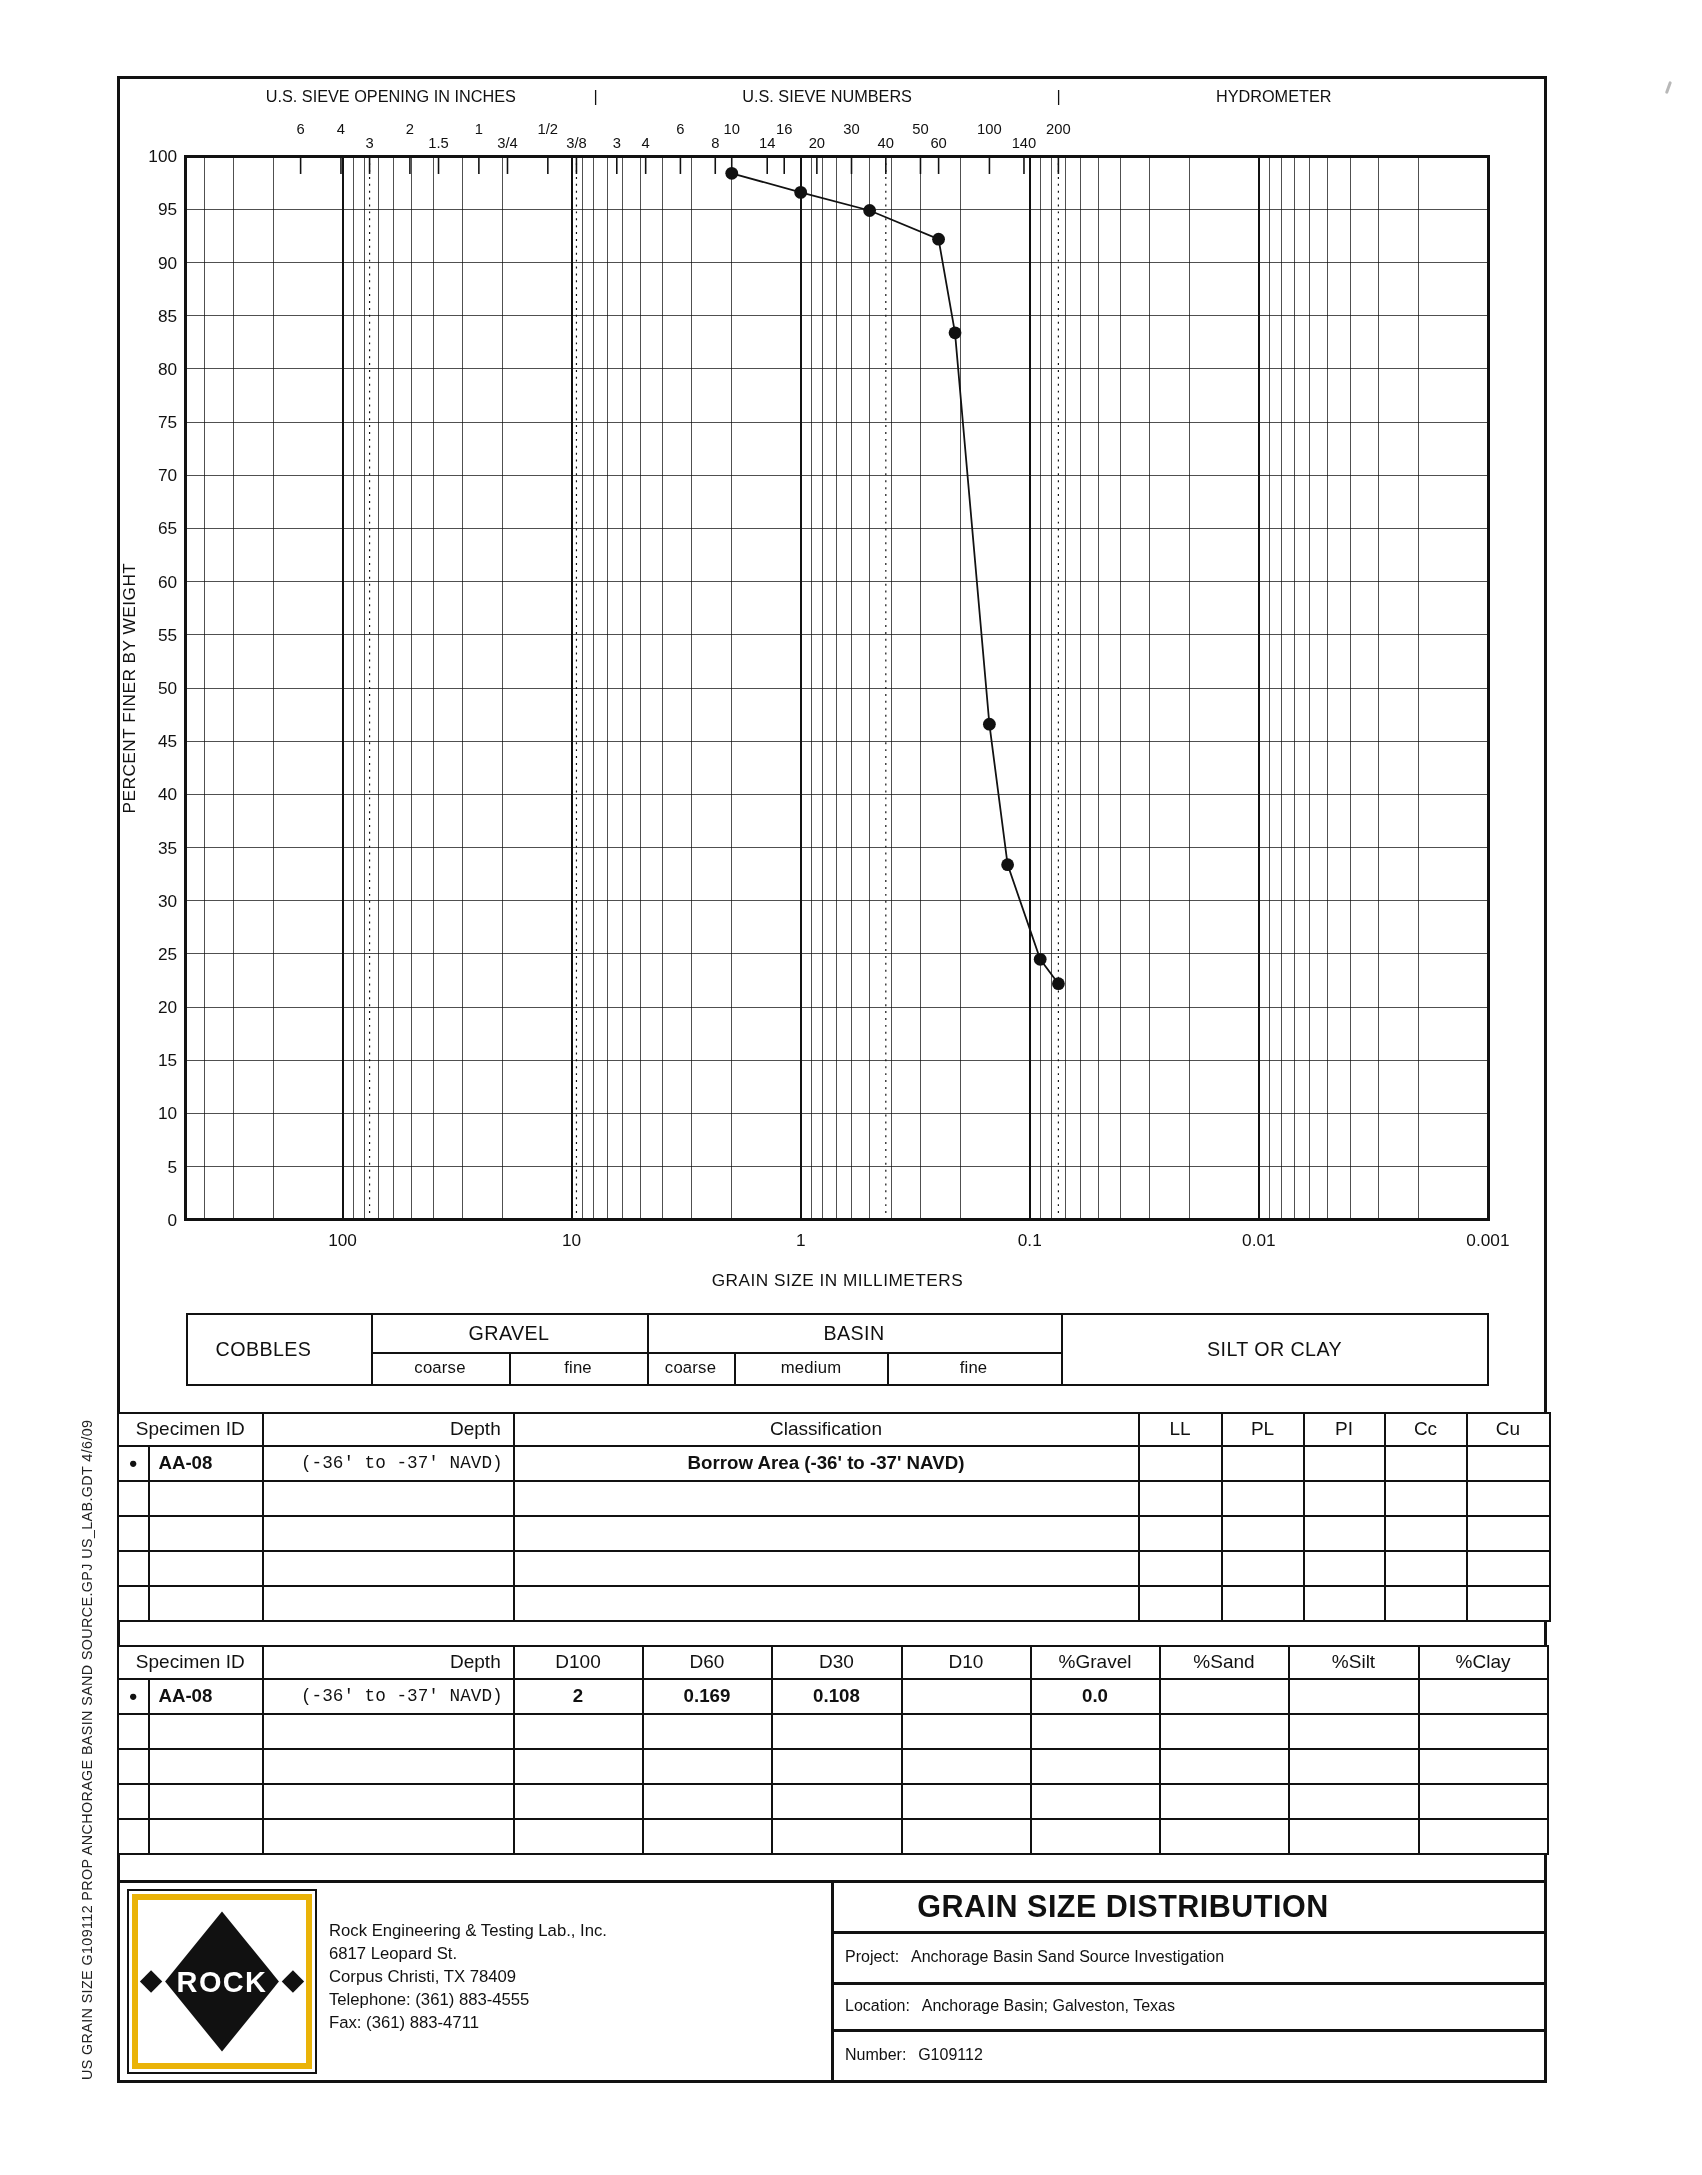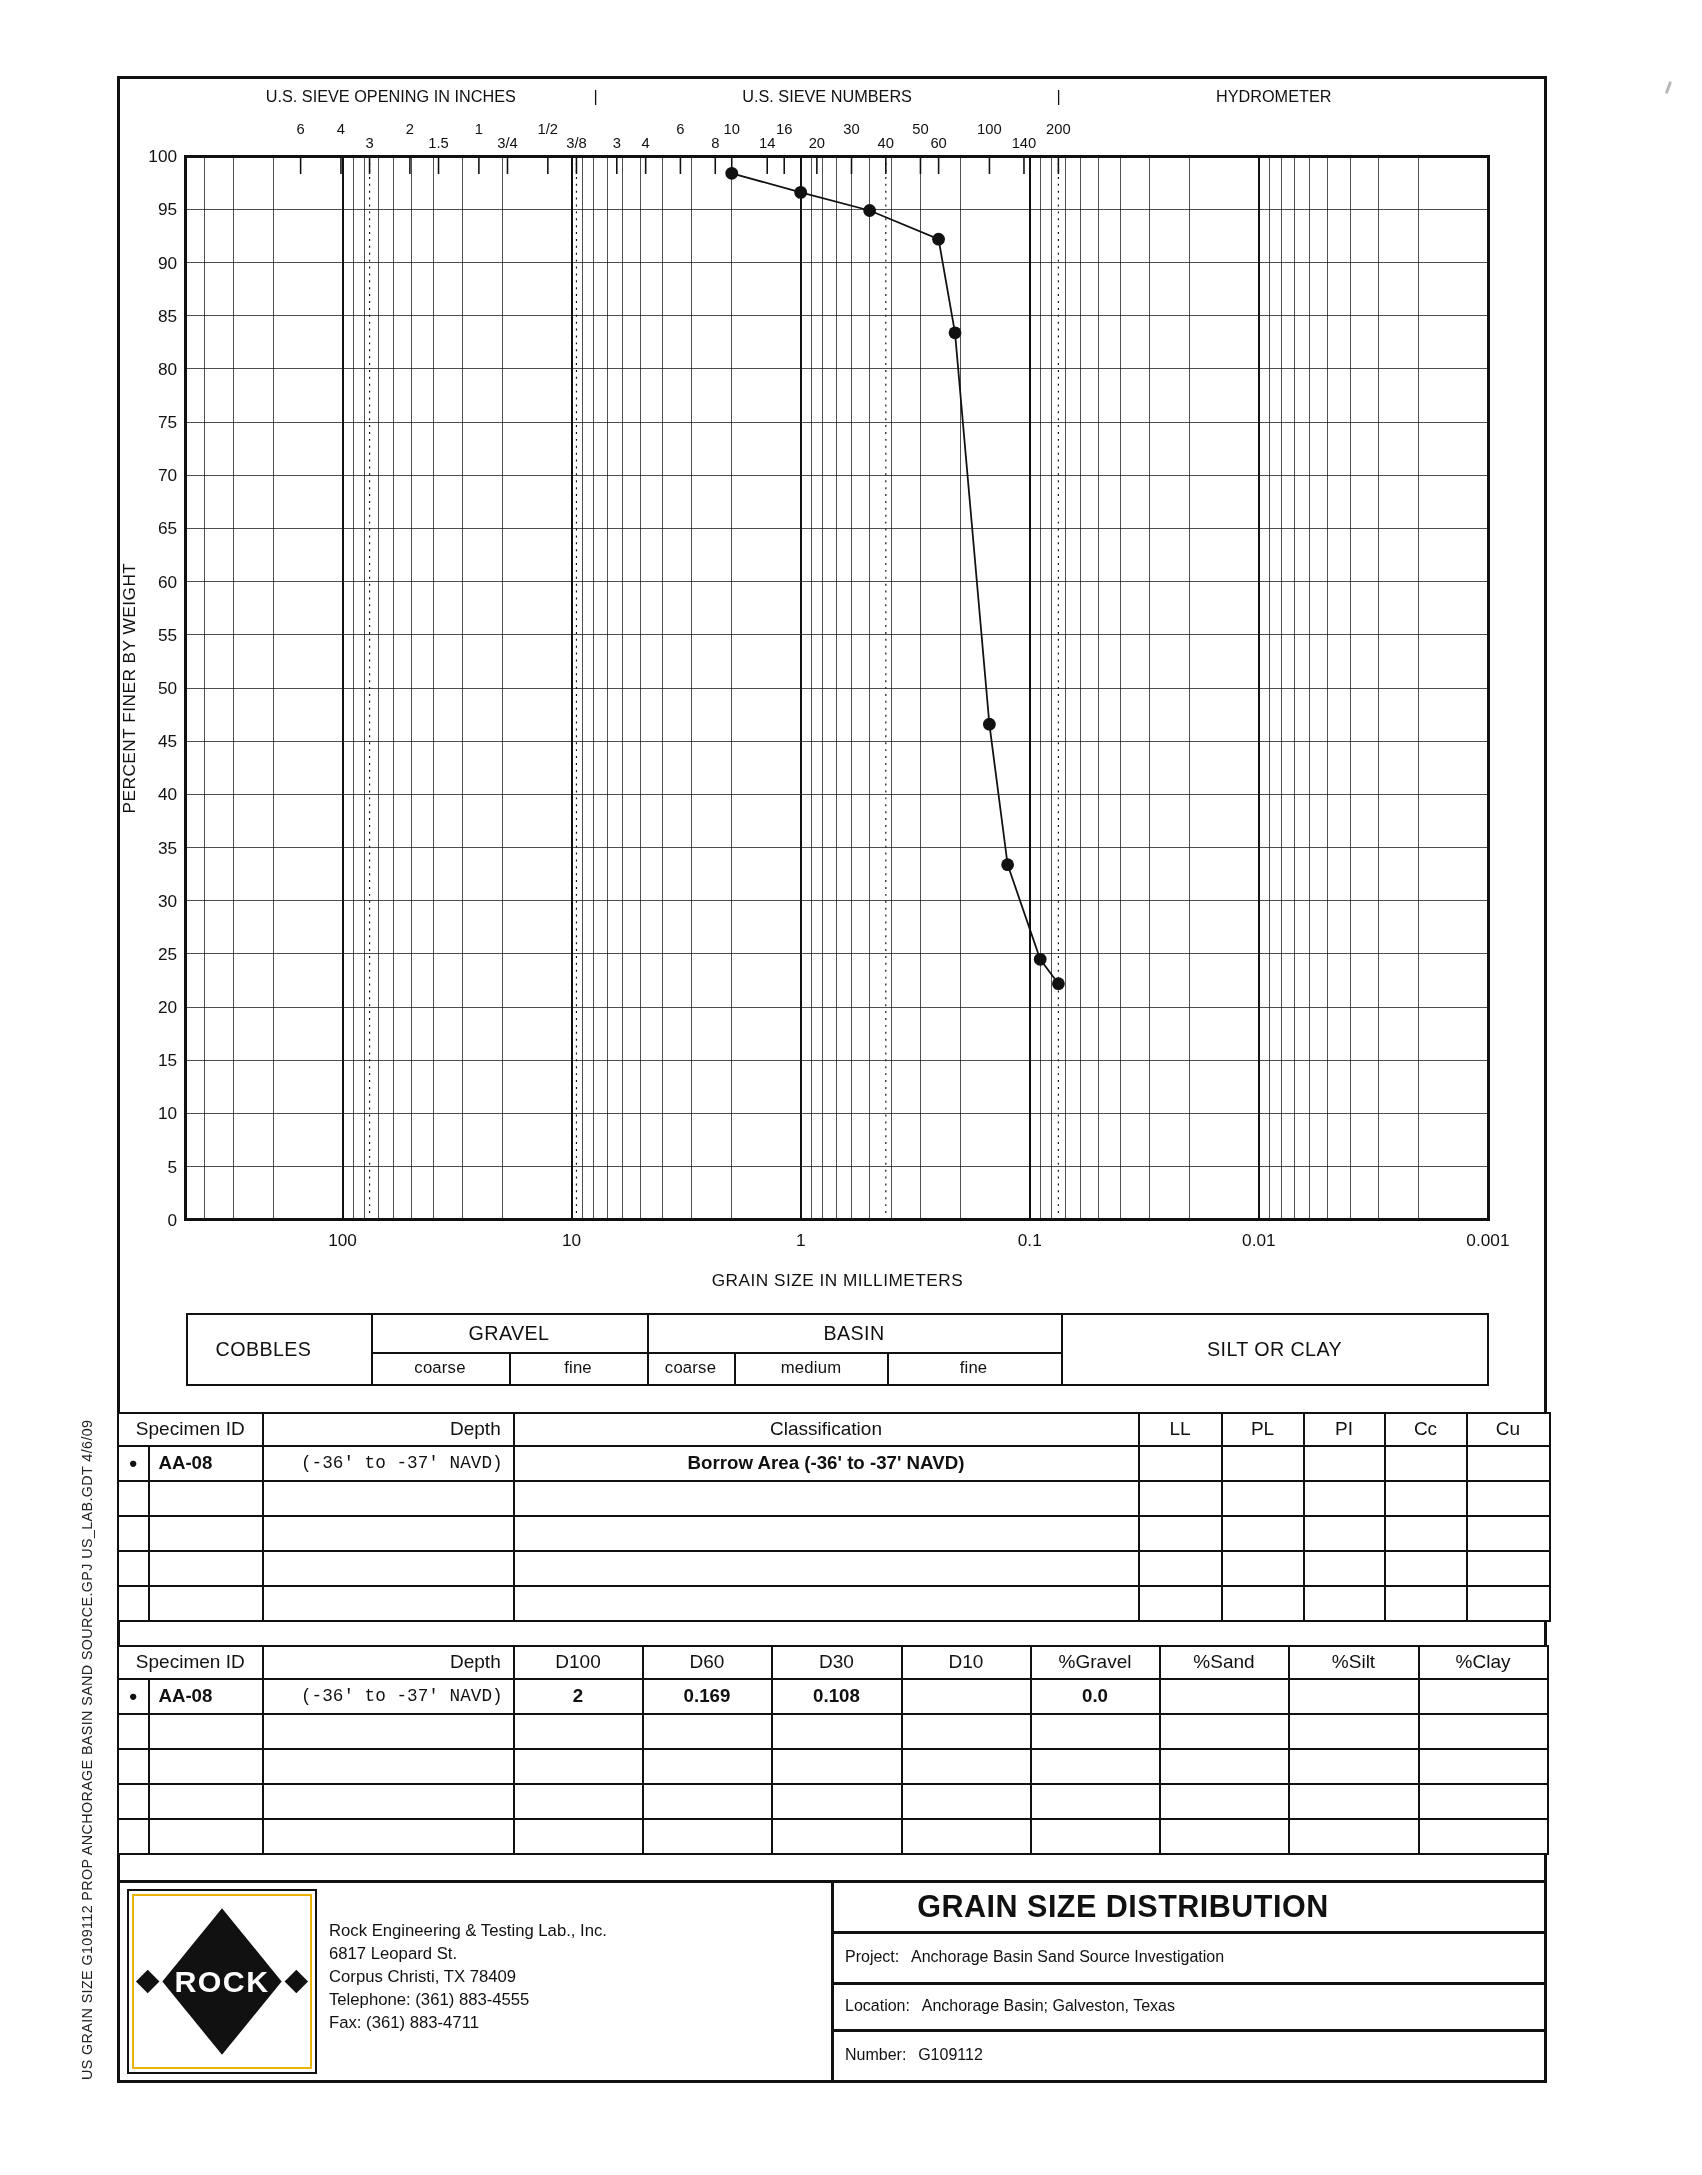--- a/index.html
+++ b/index.html
@@ -36,21 +36,21 @@
   .c-depth  { font-family:Liberation Mono, monospace; font-size:17.7px; text-align:right; padding-right:9.9px; }
   .c-class  { font-weight:bold; text-align:center; }
   .c-num    { font-weight:bold; text-align:center; }
   .t1 { left:117px; top:1412px; width:1430px; }
   .t2 { left:117px; top:1645px; width:1430px; }
 
   
   .footer-topline { left:117px; top:1880px; width:1430px; height:3px; background:#111; }
   .footer-divider { left:831px; top:1880px; width:3px; height:203px; background:#111; }
   .logo-box { left:127px; top:1889px; width:190px; height:185px; border:2.5px solid #111; padding:3px; background:#fff; }
-  .logo-inner { width:100%; height:100%; border:2px solid #eab308; position:relative;text-align:right; }
+  .logo-inner { width:100%; height:100%; border:6px solid #eab308; position:relative;text-align:right; }
   .company { left:329px; top:1919px; font-size:16.7px; line-height:23px; }
   .footer-title { left:834px; top:1882px; width:578px; height:48px; display:flex; align-items:center;
                   justify-content:center; font-size:30.5px; font-weight:bold; letter-spacing:0.5px; }
   .fline { position:absolute; left:831px; width:716px; height:2.5px; background:#111; }
   .f-row { position:absolute; left:845px; width:702px; display:flex; align-items:center; font-size:16px; }
   .fval { margin-left:11.8px; }
 </style>
 </head>
 <body>
 

